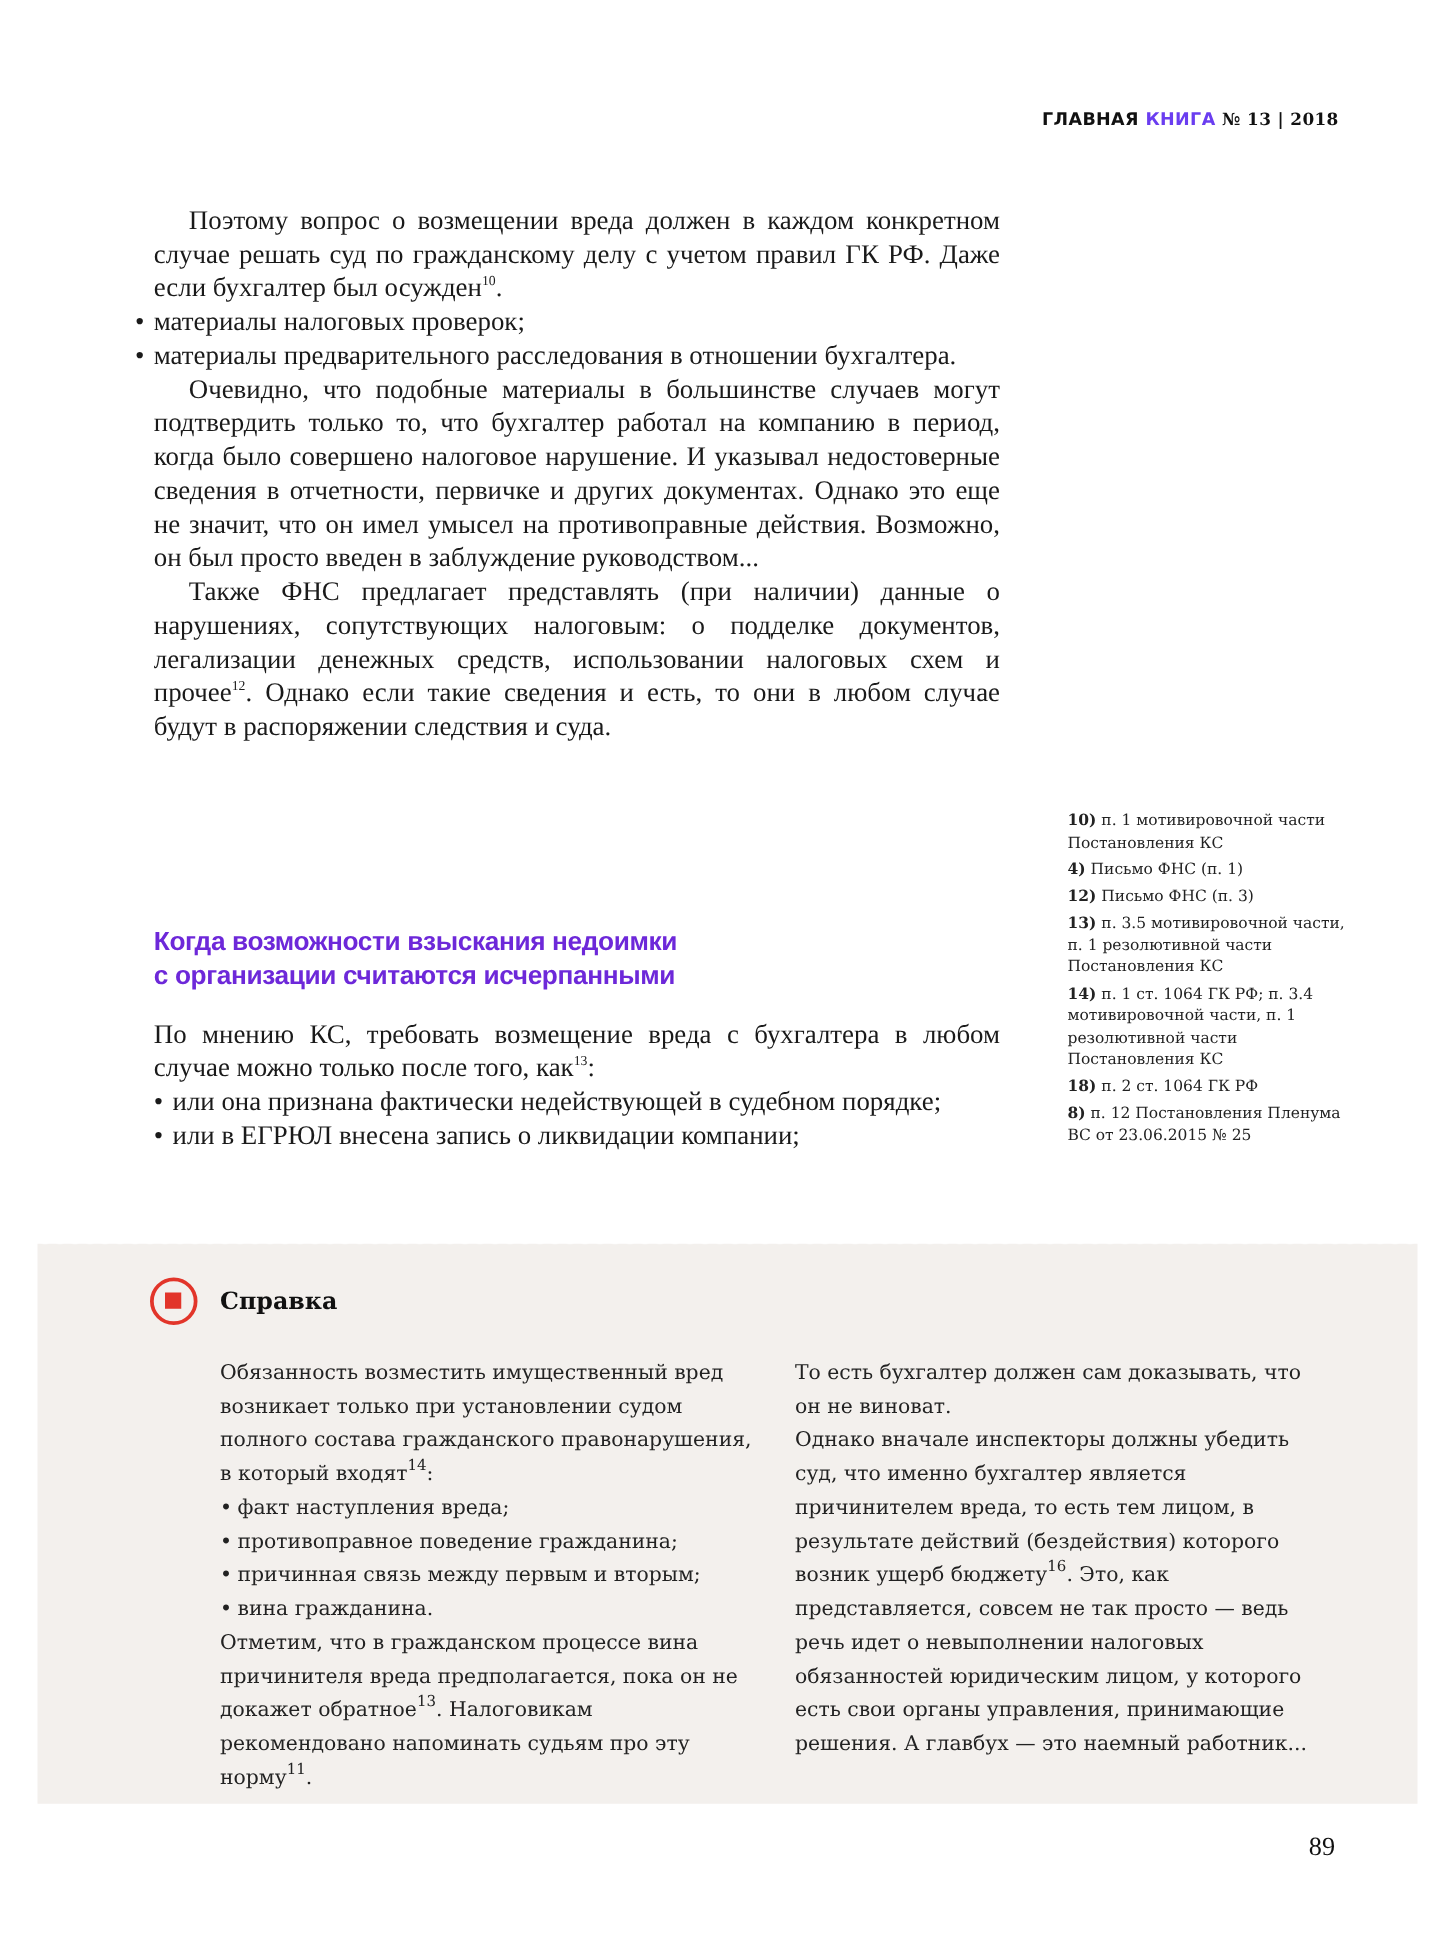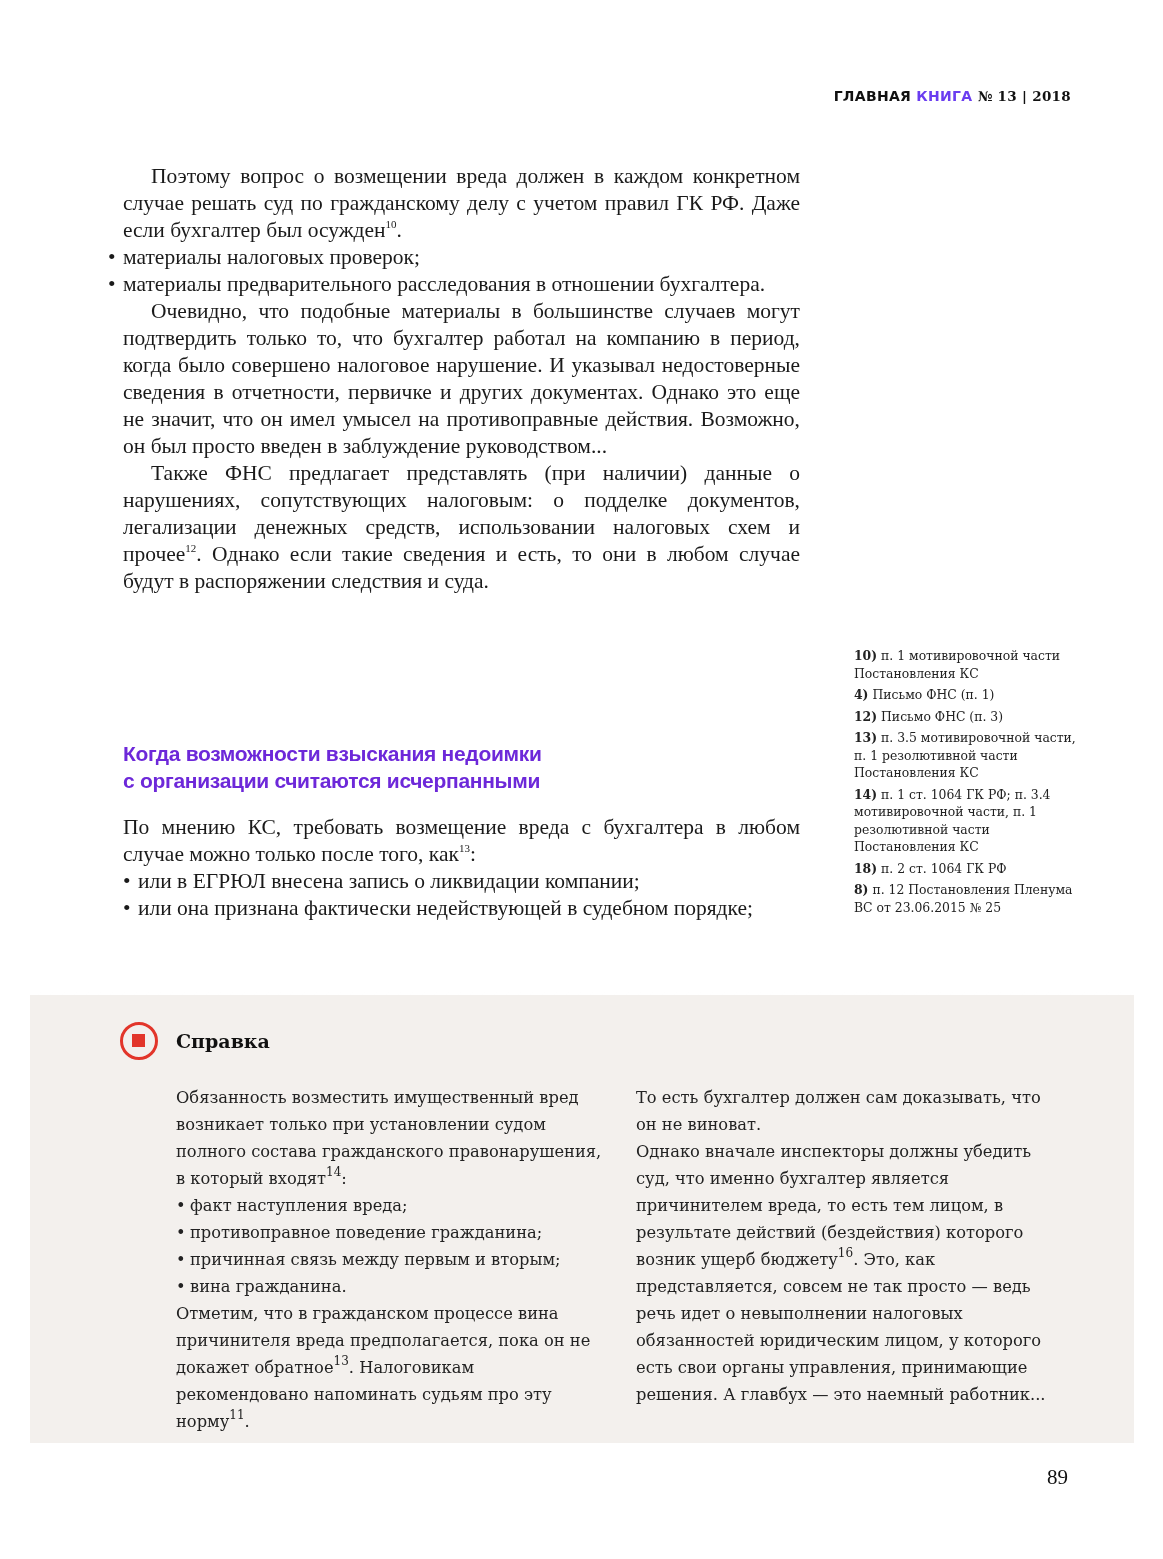--- a/index.html
+++ b/index.html
@@ -78,22 +78,22 @@
 </div>
 
 <div class="h2">
   <div>Когда возможности взыскания недоимки</div>
   <div>с организации считаются исчерпанными</div>
 </div>
 
 <div class="main2">
   <p><span>По мнению КС, требовать возмещение вреда с бухгалтера в любом случае можно только после того, как</span><sup>13</sup><span>:</span></p>
   <ul>
+    <li>или она признана фактически недействующей в судебном порядке;</li>
     <li>или в ЕГРЮЛ внесена запись о ликвидации компании;</li>
-    <li>или она признана фактически недействующей в судебном порядке;</li>
   </ul>
 </div>
 
 <div class="footnotes">
   <div class="fn"><b>10)</b> <span>п. 1 мотивировочной части Постановления КС</span></div>
   <div class="fn"><b>4)</b> <span>Письмо ФНС (п. 1)</span></div>
   <div class="fn"><b>12)</b> <span>Письмо ФНС (п. 3)</span></div>
   <div class="fn"><b>13)</b> <span>п. 3.5 мотивировочной части, п. 1 резолютивной части Постановления КС</span></div>
   <div class="fn"><b>14)</b> <span>п. 1 ст. 1064 ГК РФ; п. 3.4 мотивировочной части, п. 1 резолютивной части Постановления КС</span></div>
   <div class="fn"><b>18)</b> <span>п. 2 ст. 1064 ГК РФ</span></div>

